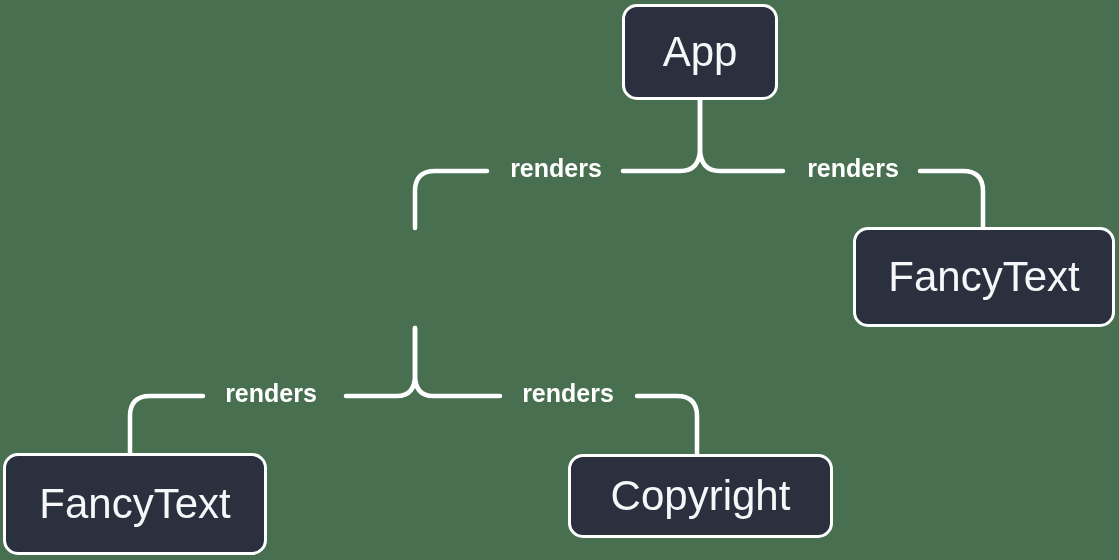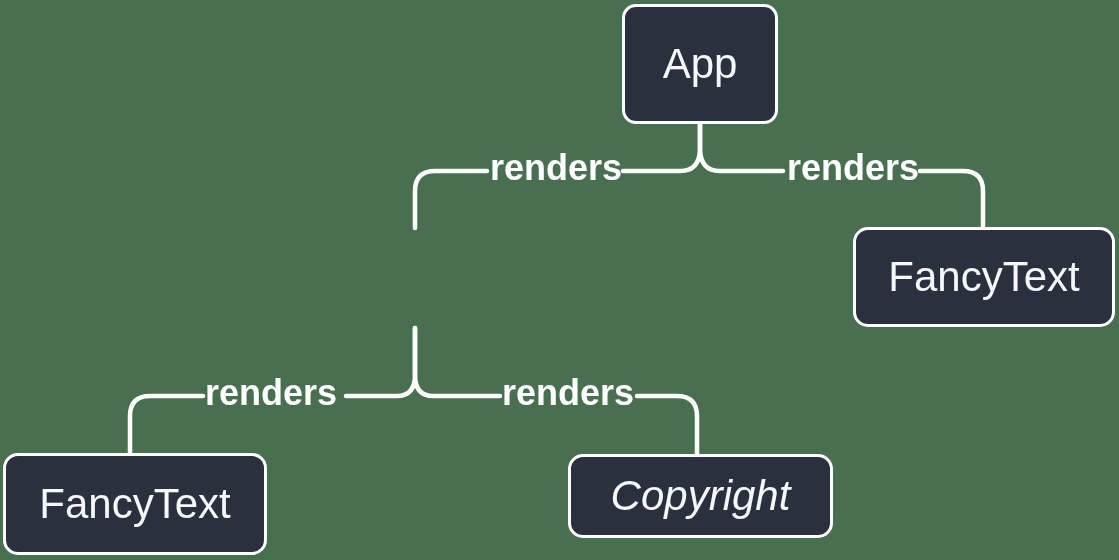--- a/index.html
+++ b/index.html
@@ -33,31 +33,31 @@
     border: 3.5px solid #FFFFFF;
     border-radius: 15px;
     color: #F6F7F9;
     font-size: 42px;
     font-weight: 400;
     display: flex;
     align-items: center;
     justify-content: center;
     white-space: nowrap;
   }
-  .node-app            { left: 622px; top: 4px;   width: 156px; height: 120px; border-radius: 14px;  }
+  .node-app            { left: 622px; top: 4px;   width: 156px; height: 96px;  }
   .node-inspiration    { left: 195px; top: 228px; width: 463px; height: 99px;  }
   .node-fancy-top      { left: 853px; top: 227px; width: 262px; height: 100px; }
   .node-fancy-bottom   { left: 3px;   top: 453px; width: 264px; height: 102px; }
-  .node-copyright      { left: 568px; top: 454px; width: 265px; height: 84px; font-style: italic;  }
+  .node-copyright      { left: 568px; top: 454px; width: 265px; height: 84px;  }
 
   .edge-label {
     position: absolute;
     transform: translate(-50%, -50%);
     color: #FFFFFF;
-    font-size: 36px;
+    font-size: 25px;
     font-weight: 600;
     white-space: nowrap;
   }
   .edge-label-1 { left: 556px; top: 168px; }
   .edge-label-2 { left: 853px; top: 168px; }
   .edge-label-3 { left: 271px; top: 393px; }
   .edge-label-4 { left: 568px; top: 393px; }
 </style>
 </head>
 <body>

